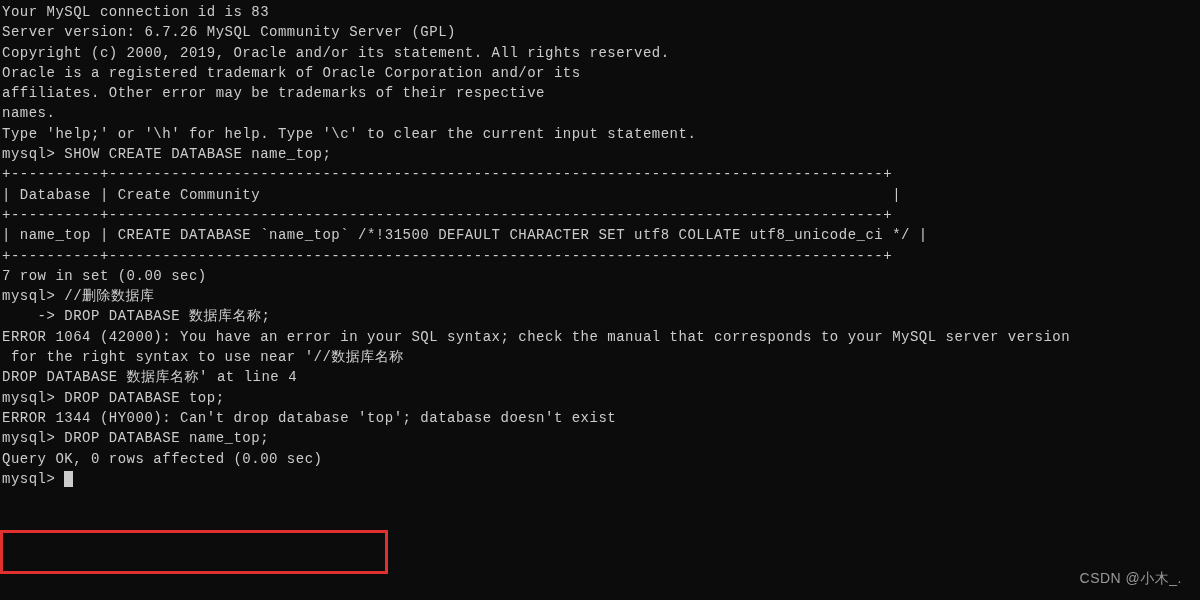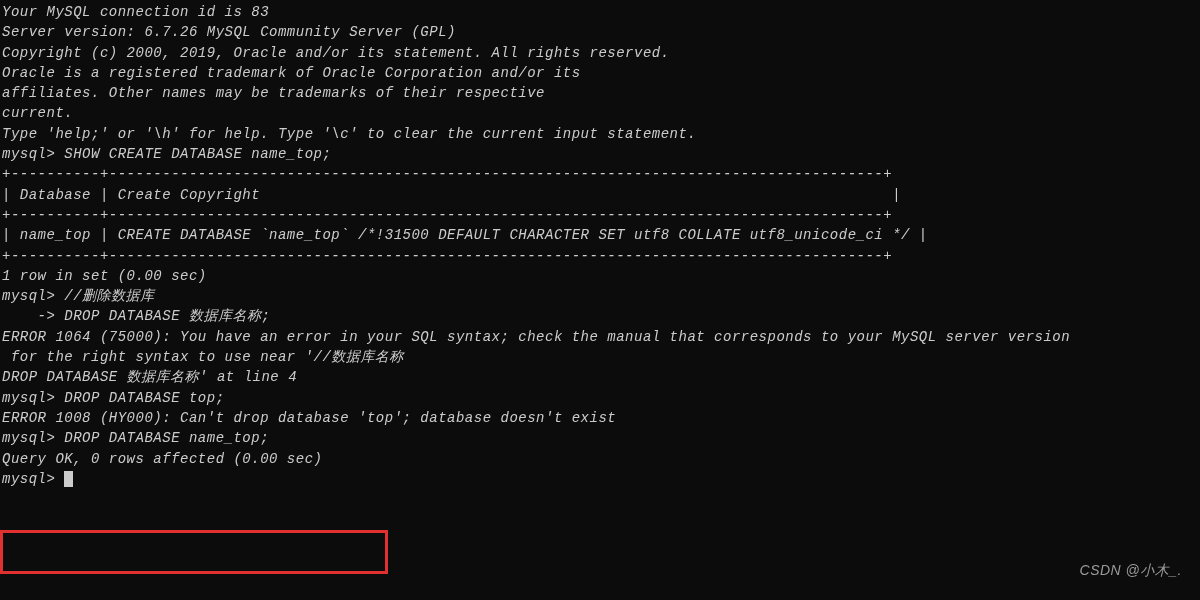--- a/index.html
+++ b/index.html
@@ -1,19 +1,18 @@
 <!DOCTYPE html>
 <html><head>
   <meta charset="utf-8">
   <style>
     * {
       margin: 0;
       padding: 0;
       box-sizing: border-box;
-      font-style: italic;
     }
     body {
       background-color: #0c0c0c;
       color: #cccccc;
       font-family: "Consolas", "Courier New", monospace;
       font-size: 14px;
       line-height: 1.45;
       width: 1200px;
       height: 600px;
       overflow: hidden;
@@ -26,21 +25,21 @@
       color: #cccccc;
     }
     .highlight-box {
       position: absolute;
       border: 3px solid #e03030;
       pointer-events: none;
     }
     .watermark {
       position: absolute;
       right: 18px;
-      bottom: 20px;
+      bottom: 12px;
       color: #9a9a9a;
       font-family: Arial, sans-serif;
       font-size: 14px;
       letter-spacing: 0.5px;
     }
     .cursor {
       display: inline-block;
       background-color: #cccccc;
       width: 9px;
       height: 16px;
@@ -49,40 +48,40 @@
   </style>
 </head>
 <body>
 
 <div class="terminal-line">Your MySQL connection id is 83</div>
 <div class="terminal-line">Server version: 6.7.26 MySQL Community Server (GPL)</div>
 <div class="terminal-line"></div>
 <div class="terminal-line">Copyright (c) 2000, 2019, Oracle and/or its statement. All rights reserved.</div>
 <div class="terminal-line"></div>
 <div class="terminal-line">Oracle is a registered trademark of Oracle Corporation and/or its</div>
-<div class="terminal-line">affiliates. Other names may be trademarks of their respective</div>
-<div class="terminal-line">current.</div>
+<div class="terminal-line">affiliates. Other error may be trademarks of their respective</div>
+<div class="terminal-line">names.</div>
 <div class="terminal-line"></div>
 <div class="terminal-line">Type 'help;' or '\h' for help. Type '\c' to clear the current input statement.</div>
 <div class="terminal-line"></div>
 <div class="terminal-line">mysql&gt; SHOW CREATE DATABASE name_top;</div>
 <div class="terminal-line">+----------+---------------------------------------------------------------------------------------+</div>
-<div class="terminal-line">| Database | Create Copyright                                                                       |</div>
+<div class="terminal-line">| Database | Create Community                                                                       |</div>
 <div class="terminal-line">+----------+---------------------------------------------------------------------------------------+</div>
 <div class="terminal-line">| name_top | CREATE DATABASE `name_top` /*!31500 DEFAULT CHARACTER SET utf8 COLLATE utf8_unicode_ci */ |</div>
 <div class="terminal-line">+----------+---------------------------------------------------------------------------------------+</div>
-<div class="terminal-line">1 row in set (0.00 sec)</div>
+<div class="terminal-line">7 row in set (0.00 sec)</div>
 <div class="terminal-line"></div>
 <div class="terminal-line">mysql&gt; //删除数据库</div>
 <div class="terminal-line">    -&gt; DROP DATABASE 数据库名称;</div>
-<div class="terminal-line">ERROR 1064 (75000): You have an error in your SQL syntax; check the manual that corresponds to your MySQL server version</div>
+<div class="terminal-line">ERROR 1064 (42000): You have an error in your SQL syntax; check the manual that corresponds to your MySQL server version</div>
 <div class="terminal-line"> for the right syntax to use near '//数据库名称</div>
 <div class="terminal-line">DROP DATABASE 数据库名称' at line 4</div>
 <div class="terminal-line">mysql&gt; DROP DATABASE top;</div>
-<div class="terminal-line">ERROR 1008 (HY000): Can't drop database 'top'; database doesn't exist</div>
+<div class="terminal-line">ERROR 1344 (HY000): Can't drop database 'top'; database doesn't exist</div>
 <div class="terminal-line">mysql&gt; DROP DATABASE name_top;</div>
 <div class="terminal-line">Query OK, 0 rows affected (0.00 sec)</div>
 <div class="terminal-line"></div>
 <div class="terminal-line"><span>mysql&gt; </span><span class="cursor"></span></div>
 
 <div class="highlight-box" style="top:530px;left:0;width:388px;height:44px"></div>
 
 <div class="watermark">CSDN @小木_.</div>
 
 </body></html>

